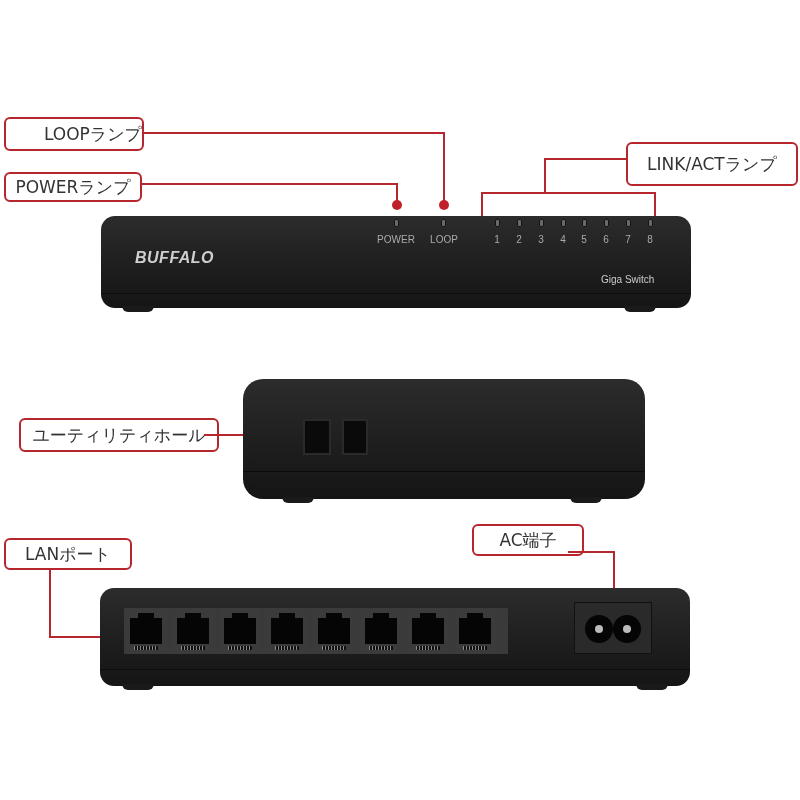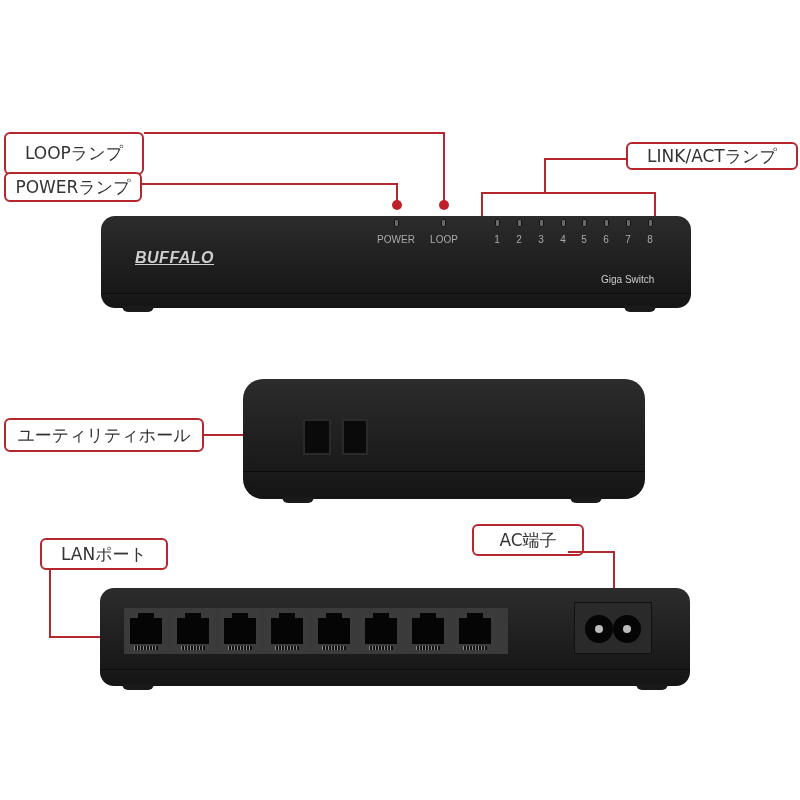--- a/index.html
+++ b/index.html
@@ -12,46 +12,46 @@
   .led{position:absolute;width:5px;height:8px;background:#6a6a6a;border-radius:2px;box-shadow:0 0 0 1px #111 inset;}
   .ledlbl{position:absolute;font-size:10px;color:#aaa;text-align:center;font-family:"Liberation Sans",sans-serif;}
   .port{position:absolute;width:40px;height:44px;background:#3b3b3b;}
   .port .jack{position:absolute;left:4px;top:9px;width:32px;height:26px;background:#050505;}
   .port .tab{position:absolute;left:12px;top:4px;width:16px;height:8px;background:#050505;}
   .port .pins{position:absolute;left:8px;bottom:3px;width:24px;height:4px;background:repeating-linear-gradient(90deg,#888 0 1px,#111 1px 3px);}
 </style>
 </head>
 <body>
 
-<div class="callout" style="left:4px;top:132px;width:140px;height:43px;">
+<div class="callout" style="left:4px;top:117px;width:140px;height:34px;justify-content:flex-end;">
   <span>LOOPランプ</span>
 </div>
 <div class="line" style="left:144px;top:132px;width:300px;height:2px;"></div>
 <div class="line" style="left:443px;top:132px;width:2px;height:70px;"></div>
 <div class="dot" style="left:439px;top:200px;"></div>
 
 <div class="callout" style="left:4px;top:172px;width:138px;height:30px;">
   <span>POWERランプ</span>
 </div>
 <div class="line" style="left:142px;top:183px;width:256px;height:2px;"></div>
 <div class="line" style="left:396px;top:183px;width:2px;height:20px;"></div>
 <div class="dot" style="left:392px;top:200px;"></div>
 
-<div class="callout" style="left:626px;top:142px;width:172px;height:28px;">
+<div class="callout" style="left:626px;top:142px;width:172px;height:44px;">
   <span>LINK/ACTランプ</span>
 </div>
 <div class="line" style="left:544px;top:158px;width:82px;height:2px;"></div>
 <div class="line" style="left:544px;top:158px;width:2px;height:34px;"></div>
 <div class="line" style="left:481px;top:192px;width:175px;height:2px;"></div>
 <div class="line" style="left:481px;top:192px;width:2px;height:28px;"></div>
 <div class="line" style="left:654px;top:192px;width:2px;height:28px;"></div>
 
 <div class="device" style="left:101px;top:216px;width:590px;height:92px;">
   <div style="position:absolute;left:0;right:0;bottom:14px;height:1px;background:#0e0e0e;"></div>
-  <div style="position:absolute;left:34px;top:33px;color:#cfcfcf;font-family:'Liberation Sans',sans-serif;font-weight:bold;font-style:italic;font-size:16px;letter-spacing:0.5px;text-decoration:underline;">BUFFALO</div>
+  <div style="position:absolute;left:34px;top:33px;color:#cfcfcf;font-family:'Liberation Sans',sans-serif;font-weight:bold;font-style:italic;font-size:16px;letter-spacing:0.5px;">BUFFALO</div>
   <div style="position:absolute;left:500px;top:58px;color:#ccc;font-family:'Liberation Sans',sans-serif;font-size:10px;">Giga Switch</div>
 
   <div class="led" style="left:293px;top:3px;"></div>
   <div class="ledlbl" style="left:272px;top:18px;width:46px;">POWER</div>
   <div class="led" style="left:340px;top:3px;"></div>
   <div class="ledlbl" style="left:325px;top:18px;width:36px;">LOOP</div>
 
   <div class="led" style="left:394px;top:3px;"></div>
   <div class="ledlbl" style="left:390px;top:18px;width:12px;">1</div>
   <div class="led" style="left:416px;top:3px;"></div>
@@ -65,35 +65,35 @@
   <div class="led" style="left:503px;top:3px;"></div>
   <div class="ledlbl" style="left:499px;top:18px;width:12px;">6</div>
   <div class="led" style="left:525px;top:3px;"></div>
   <div class="ledlbl" style="left:521px;top:18px;width:12px;">7</div>
   <div class="led" style="left:547px;top:3px;"></div>
   <div class="ledlbl" style="left:543px;top:18px;width:12px;">8</div>
 </div>
 <div class="foot" style="left:122px;top:306px;"></div>
 <div class="foot" style="left:624px;top:306px;"></div>
 
-<div class="callout" style="left:4px;top:418px;width:200px;height:34px;">
+<div class="callout" style="left:19px;top:418px;width:200px;height:34px;">
   <span>ユーティリティホール</span>
 </div>
 <div class="line" style="left:204px;top:434px;width:90px;height:2px;"></div>
 <div class="dot" style="left:290px;top:430px;"></div>
 
 <div class="device" style="left:243px;top:379px;width:402px;height:120px;border-radius:20px;">
   <div style="position:absolute;left:0;right:0;top:92px;height:1px;background:#0c0c0c;"></div>
   <div style="position:absolute;left:62px;top:42px;width:24px;height:32px;background:#0a0a0a;box-shadow:0 0 0 2px #2a2a2a;"></div>
   <div style="position:absolute;left:101px;top:42px;width:22px;height:32px;background:#0a0a0a;box-shadow:0 0 0 2px #2a2a2a;"></div>
 </div>
 <div class="foot" style="left:282px;top:497px;"></div>
 <div class="foot" style="left:570px;top:497px;"></div>
 
-<div class="callout" style="left:4px;top:538px;width:128px;height:32px;margin-left:36px;">
+<div class="callout" style="left:4px;top:538px;width:128px;height:32px;">
   <span>LANポート</span>
 </div>
 <div class="line" style="left:49px;top:570px;width:2px;height:68px;"></div>
 <div class="line" style="left:49px;top:636px;width:68px;height:2px;"></div>
 <div class="dot" style="left:113px;top:632px;"></div>
 
 <div class="callout" style="left:472px;top:524px;width:112px;height:32px;">
   <span>AC端子</span>
 </div>
 <div class="line" style="left:568px;top:551px;width:46px;height:2px;"></div>

